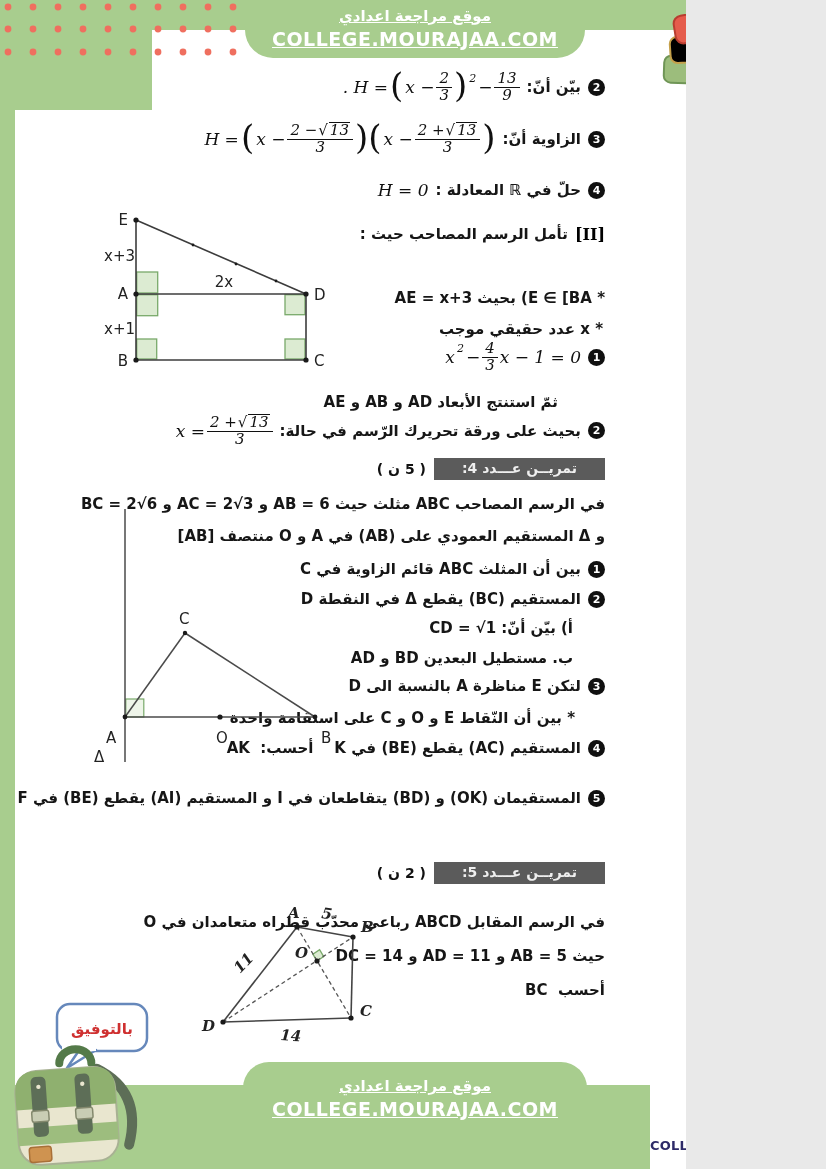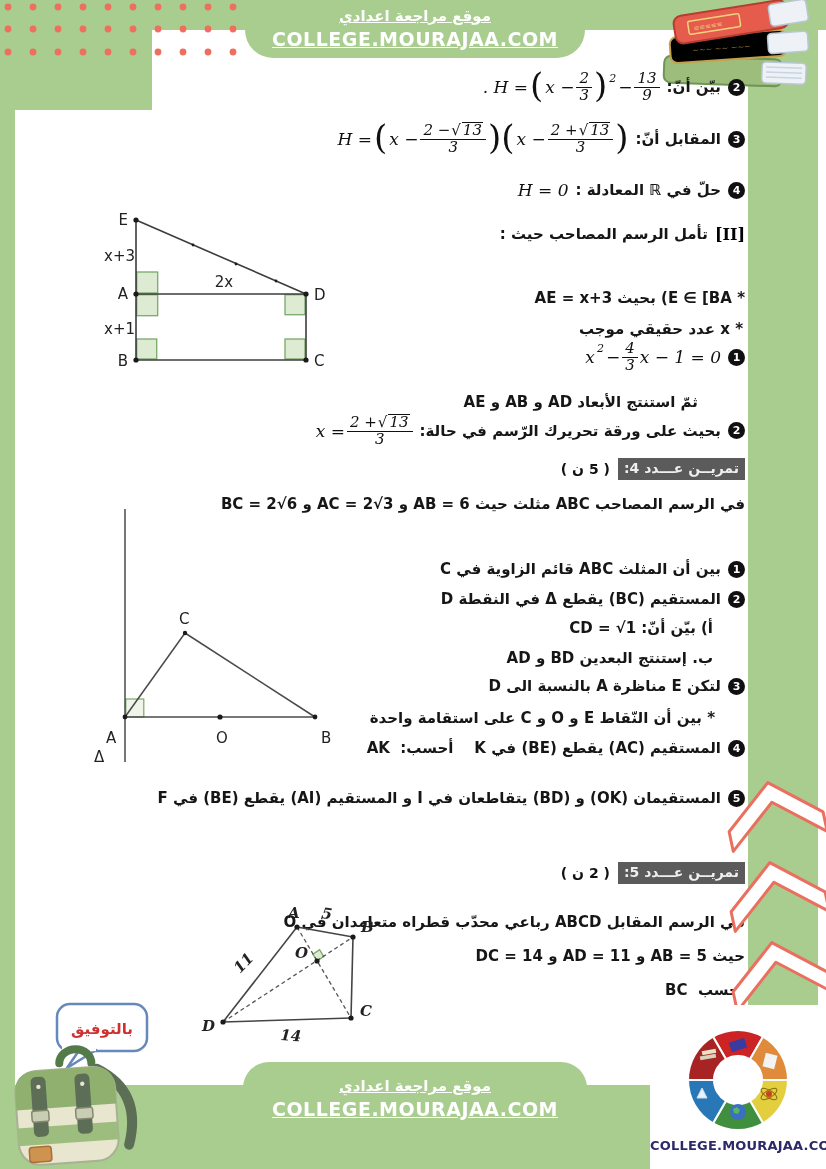--- a/index.html
+++ b/index.html
@@ -1,16 +1,16 @@
 <!DOCTYPE html>
 <html lang="ar"><head>
 <meta charset="utf-8">
 <style>
   html,body{margin:0;padding:0;background:#e9e9e9;}
-  #page{position:relative;width:826px;height:1169px;background:#ffffff;overflow:hidden;
+  #page{position:relative;width:686px;height:1169px;background:#ffffff;overflow:hidden;
         font-family:"DejaVu Sans",sans-serif;}
   
   .gblock{position:absolute;background:#a8cd8e;}
   .g-top{left:0;top:0;width:826px;height:30px;}
   .g-left{left:0;top:0;width:15px;height:1169px;}
   .g-right{left:748px;top:0;width:70px;height:1169px;}
   .g-bottom{left:0;top:1085px;width:826px;height:84px;}
   .g-topleft{left:0;top:0;width:152px;height:110px;}
   .g-top-tab{left:245px;top:0;width:340px;height:58px;border-radius:0 0 28px 28px;
              display:flex;flex-direction:column;align-items:center;justify-content:center;}
@@ -26,21 +26,21 @@
         font:700 11px/17px "DejaVu Sans",sans-serif;text-align:center;flex:none;}
   .math{direction:ltr;font-family:"DejaVu Serif",serif;font-style:italic;font-size:17px;
         display:inline-flex;align-items:center;gap:2px;color:#101010;white-space:nowrap;}
   .frac{display:inline-flex;flex-direction:column;align-items:center;line-height:1.05;font-size:15px;}
   .frac .fn{border-bottom:1.3px solid #101010;padding:0 3px;display:inline-flex;align-items:flex-end;gap:1px;}
   .frac .fd{padding:0 3px;}
   .rad{border-top:1.3px solid #101010;padding:0 1px;}
   .bigp{font-size:34px;font-weight:400;font-style:normal;line-height:1;transform:translateY(-2px);}
   sup.s2{font-size:11px;font-style:italic;transform:translateY(-9px);}
   .exhead{position:absolute;display:flex;direction:rtl;align-items:center;gap:8px;}
-  .exbadge{background:#5b5b5b;color:#efefef;font-size:14px;font-weight:700;padding:2px 6px 4px;}
+  .exbadge{background:#5b5b5b;color:#efefef;font-size:14px;font-weight:700;padding:2px 28px 4px;}
   .expts{color:#111;font-size:14px;font-weight:700;direction:rtl;}
   .iitag{direction:ltr;font-family:"DejaVu Serif",serif;font-size:16px;font-weight:700;}
   
   .figlabel{font:400 15px "DejaVu Sans",sans-serif;fill:#222;}
   .figlabel3{font:italic 700 15px "DejaVu Serif",serif;fill:#222;}
   .bubble-txt{font:700 15px "DejaVu Sans",sans-serif;fill:#cf3030;}
   .logo-text{position:absolute;left:650px;top:1138px;width:176px;text-align:center;
              color:#2d2a68;font-size:13px;font-weight:700;letter-spacing:.2px;}
   svg{position:absolute;overflow:visible;}
 </style>
@@ -132,21 +132,21 @@
       <span>−</span>
       <span class="frac">
           <span class="fn">13</span>
           <span class="fd">9</span>
         </span>
     </span>
   </div>
 
   <div class="row" style="right:81px;top:122px">
     <span class="bnum">3</span>
-    <span class="ar" style="position:static">المقابل أنّ:</span>
+    <span class="ar" style="position:static">الزاوية أنّ:</span>
     <span class="math">
       <span>H =</span>
       <span class="bigp">(</span>
       <span>x −</span>
       <span class="frac">
         <span class="fn">
             <span>2 −</span>
             <span>√</span>
             <span class="rad">13</span>
           </span>
@@ -245,30 +245,31 @@
       </span>
     </span>
   </div>
 
   <div class="exhead" style="right:81px;top:458px">
     <span class="exbadge">تمريــن عـــدد 4:</span>
     <span class="expts">( 5 ن )</span>
   </div>
 
   <div class="ar" style="right:81px;top:494px">في الرسم المصاحب ABC مثلث حيث AB = 6 و AC = 2√3 و BC = 2√6</div>
+  <div class="ar" style="right:81px;top:526px">و Δ المستقيم العمودي على (AB) في A و O منتصف [AB]</div>
   <div class="row" style="right:81px;top:559px">
     <span class="bnum">1</span>
     <span class="ar" style="position:static">بين أن المثلث ABC قائم الزاوية في C</span>
   </div>
   <div class="row" style="right:81px;top:589px">
     <span class="bnum">2</span>
     <span class="ar" style="position:static">المستقيم (BC) يقطع Δ في النقطة D</span>
   </div>
   <div class="ar" style="right:113px;top:618px">أ) بيّن أنّ: CD = √1</div>
-  <div class="ar" style="right:113px;top:648px">ب. إستنتج البعدين BD و AD</div>
+  <div class="ar" style="right:113px;top:648px">ب. مستطيل البعدين BD و AD</div>
   <div class="row" style="right:81px;top:676px">
     <span class="bnum">3</span>
     <span class="ar" style="position:static">لتكن E مناظرة A بالنسبة الى D</span>
   </div>
   <div class="ar" style="right:111px;top:708px">* بين أن النّقاط E و O و C على استقامة واحدة</div>
   <div class="row" style="right:81px;top:738px">
     <span class="bnum">4</span>
     <span class="ar" style="position:static">المستقيم (AC) يقطع (BE) في K    أحسب:  AK</span>
   </div>
   <div class="row" style="right:81px;top:788px">

